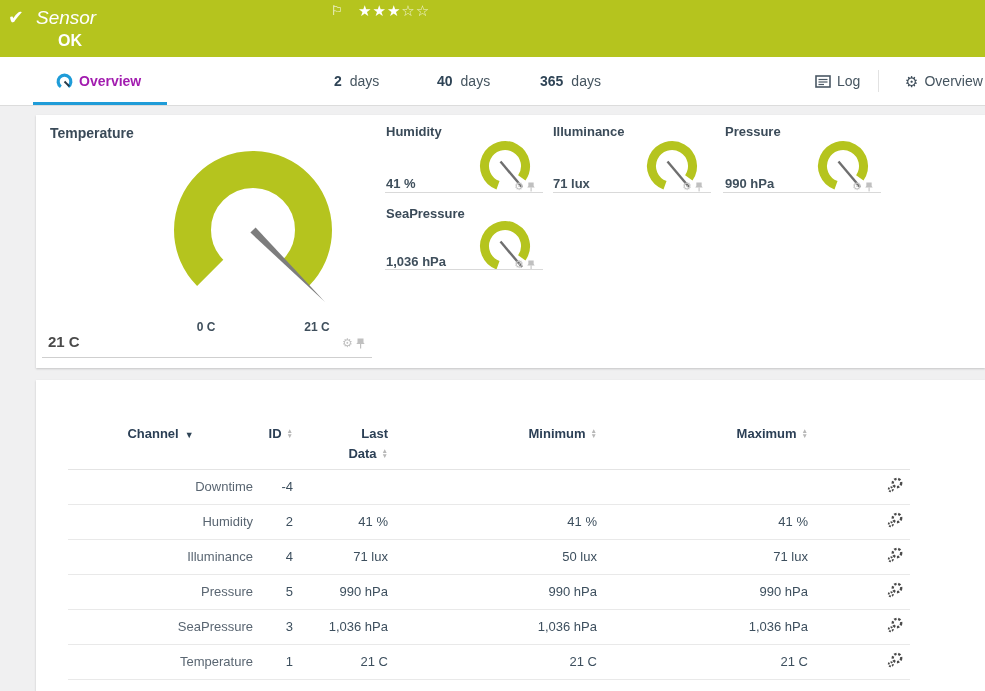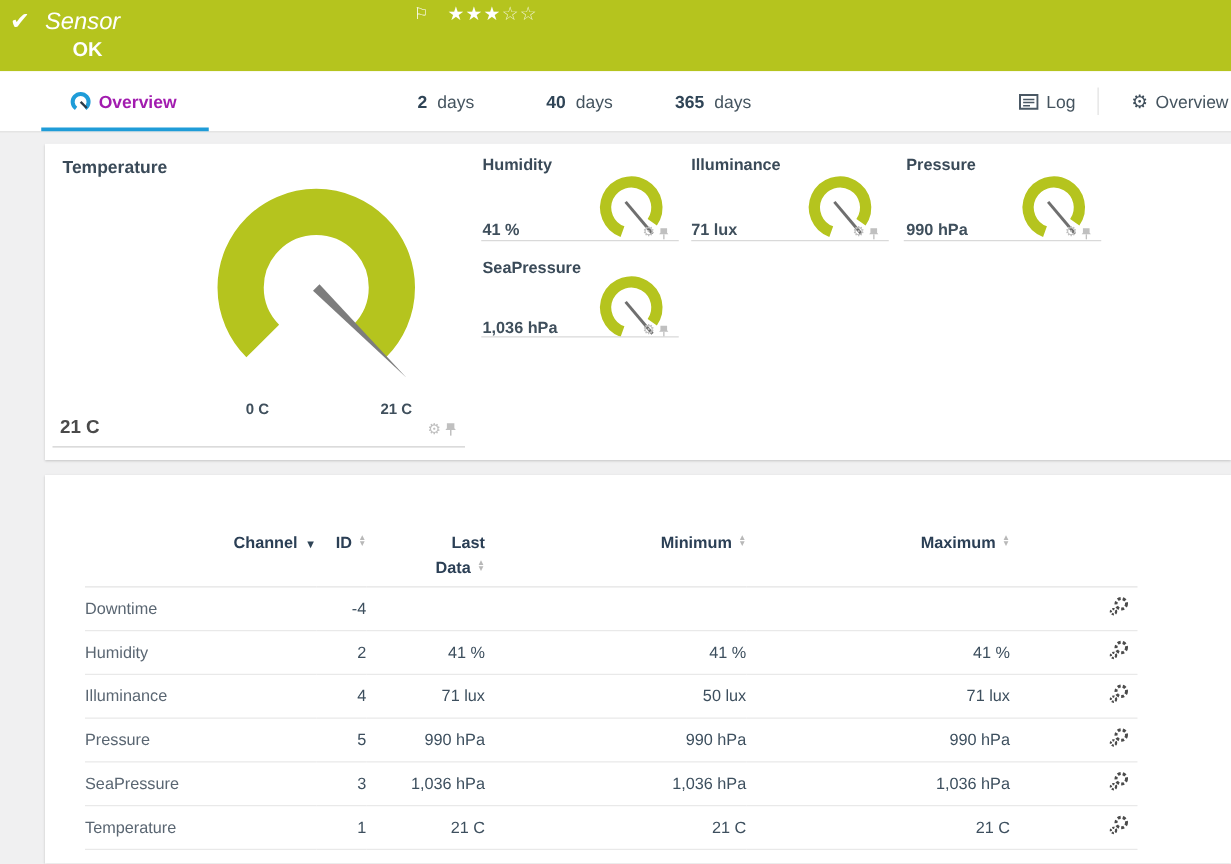--- a/index.html
+++ b/index.html
@@ -42,23 +42,23 @@
   .miniline{position:absolute;height:1px;background:#d9d9d9;width:158px;}
   .gearpin{position:absolute;display:flex;align-items:flex-end;gap:3px;}
   .gearpin .g{font-size:12px;color:#c0c0c0;line-height:1;}
   .gaugebox{position:absolute;}
 
   
   table{border-collapse:collapse;position:absolute;left:32px;top:0;width:842px;table-layout:fixed;}
   th{height:89px;box-sizing:border-box;vertical-align:top;padding:44px 0 0 0;
      font-size:13px;font-weight:bold;color:#2b3f55;border-bottom:1px solid #e4e4e4;
      text-align:right;line-height:20px;cursor:pointer;}
-  th.h-channel{text-align:right;}
+  th.h-channel{text-align:center;}
   td{height:35px;box-sizing:border-box;border-bottom:1px solid #e9e9e9;font-size:13px;padding:0;}
-  td.c-name{color:#5a6672;text-align:left;}
+  td.c-name{color:#5a6672;text-align:right;}
   td.c-num{color:#3d4f5e;text-align:right;}
   td.c-gear{text-align:right;padding-right:6px;}
   .sort{display:inline-block;vertical-align:middle;margin-left:5px;margin-top:-3px;}
   .sort i{display:block;font-size:6.5px;line-height:5px;font-style:normal;color:#b8b8b8;text-align:center;}
   .sortsel{font-size:9px;color:#2f4456;margin-left:6px;vertical-align:middle;}
   .rowgear{display:inline-block;cursor:pointer;}
 </style>
 </head>
 <body>
 

